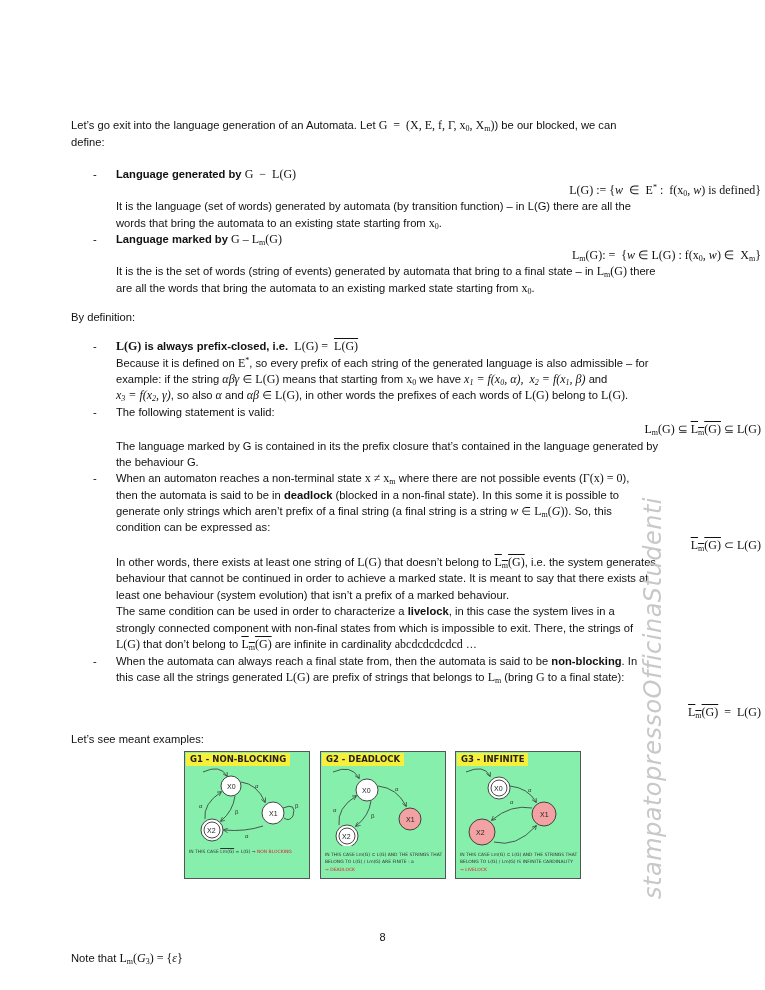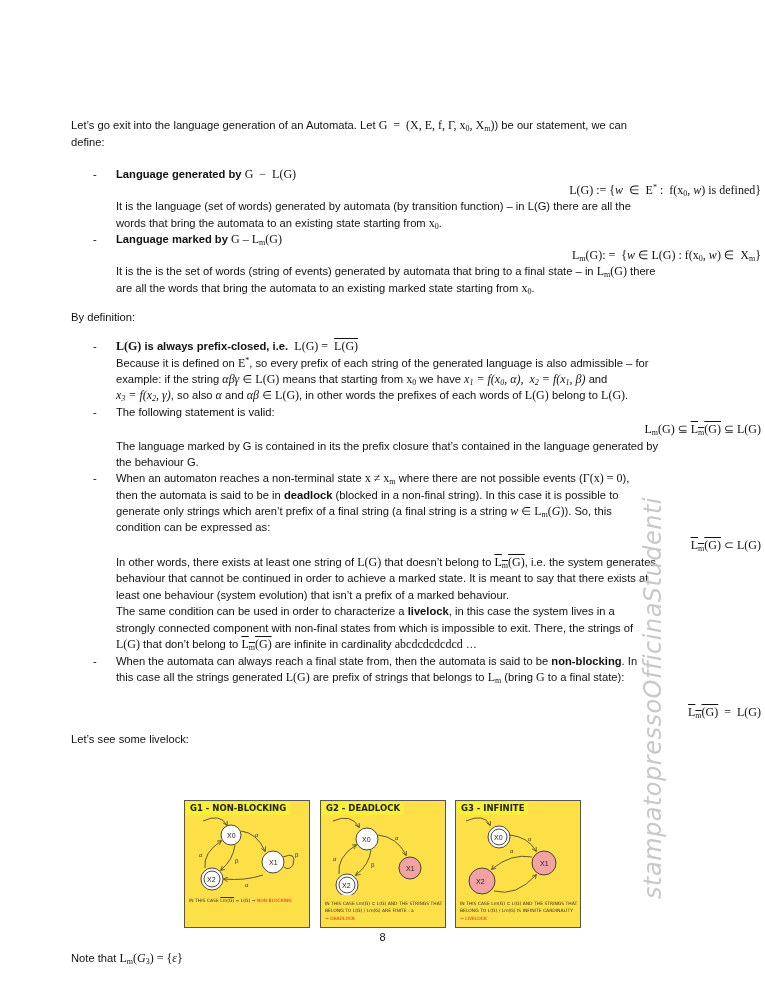--- a/index.html
+++ b/index.html
@@ -11,33 +11,33 @@
   sub { font-size:8px; vertical-align:-2px; line-height:0; }
   sup { font-size:8px; vertical-align:4px; line-height:0; }
   .line { position:absolute; left:71px; white-space:nowrap; line-height:16px; }
   .ind { left:116px; }
   .bullet { position:absolute; left:93px; line-height:16px; }
   .center { position:absolute; left:0; width:761px; text-align:right; white-space:nowrap; line-height:16px; }
   b { font-weight:bold; }
   .watermark { position:absolute; left:638px; top:515px; width:30px; height:365px; }
   .watermark span { position:absolute; left:50%; top:50%; transform:translate(-50%,-50%) rotate(-90deg);
       white-space:nowrap; font-family:"DejaVu Sans", sans-serif; font-style:italic; font-size:24px; color:#c8c8c8; letter-spacing:0.5px; }
-  .panel { position:absolute; top:800px; width:124px; height:126px; border:1px solid #555; background:#fde047; }
+  .panel { position:absolute; top:751px; width:124px; height:126px; border:1px solid #555; background:#86efac; }
   .panel .title { position:absolute; left:1px; top:1px; padding:0 4px; background:#f7ef3a; font-family:"DejaVu Sans", sans-serif;
       font-size:8.5px; font-weight:bold; line-height:13px; color:#222; white-space:nowrap; }
   .panel svg { position:absolute; left:0; top:14px; }
   .panel .cap { position:absolute; left:4px; font-size:4.5px; line-height:6px; color:#333; white-space:nowrap; font-family:"DejaVu Sans", sans-serif; }
   .panel .cap.red { color:#d23; }
   .pageno { position:absolute; top:931px; left:0; width:765px; text-align:center; font-size:11px; }
 </style>
 </head>
 <body>
 
 <div class="line" style="top:117px">
-  <span>Let’s go exit into the language generation of an Automata. Let </span><span class="m">G &nbsp;= &nbsp;(X, E, f, Γ, x<sub>0</sub>, X<sub>m</sub>)</span><span>) be our statement, we can</span>
+  <span>Let’s go exit into the language generation of an Automata. Let </span><span class="m">G &nbsp;= &nbsp;(X, E, f, Γ, x<sub>0</sub>, X<sub>m</sub>)</span><span>) be our blocked, we can</span>
 </div>
 <div class="line" style="top:134px">define:</div>
 
 <div class="bullet" style="top:166px">-</div>
 <div class="line ind" style="top:166px">
   <b>Language generated by </b><span class="m">G &nbsp;− &nbsp;L(G)</span>
 </div>
 <div class="center" style="top:182px">
   <span class="m">L(G) := {<i>w</i> &nbsp;∈ &nbsp;E<sup>*</sup> : &nbsp;f(x<sub>0</sub>, <i>w</i>) is defined}</span>
 </div>
@@ -67,41 +67,41 @@
 <div class="bullet" style="top:404px">-</div>
 <div class="line ind" style="top:404px">The following statement is valid:</div>
 <div class="center" style="top:421px">
   <span class="m">L<sub>m</sub>(G) ⊆ <span class="ov">L<sub>m</sub>(G)</span> ⊆ L(G)</span>
 </div>
 <div class="line ind" style="top:438px">The language marked by G is contained in its the prefix closure that’s contained in the language generated by</div>
 <div class="line ind" style="top:454px">the behaviour G.</div>
 
 <div class="bullet" style="top:470px">-</div>
 <div class="line ind" style="top:470px">When an automaton reaches a non-terminal state <span class="m">x ≠ x<sub>m</sub></span> where there are not possible events (<span class="m">Γ(x) = 0</span>),</div>
-<div class="line ind" style="top:487px"><span>then the automata is said to be in </span><b>deadlock</b><span> (blocked in a non-final string). In this case it is possible to</span></div>
+<div class="line ind" style="top:487px"><span>then the automata is said to be in </span><b>deadlock</b><span> (blocked in a non-final state). In this some it is possible to</span></div>
 <div class="line ind" style="top:503px">generate only strings which aren’t prefix of a final string (a final string is a string <span class="mi">w</span> ∈ <span class="m">L<sub>m</sub>(<i>G</i>)</span>). So, this</div>
 <div class="line ind" style="top:519px">condition can be expressed as:</div>
 <div class="center" style="top:537px">
   <span class="m"><span class="ov">L<sub>m</sub>(G)</span> ⊂ L(G)</span>
 </div>
 <div class="line ind" style="top:554px">In other words, there exists at least one string of <span class="m">L(G)</span> that doesn’t belong to <span class="m ov">L<sub>m</sub>(G)</span>, i.e. the system generates</div>
 <div class="line ind" style="top:570px">behaviour that cannot be continued in order to achieve a marked state. It is meant to say that there exists at</div>
 <div class="line ind" style="top:587px">least one behaviour (system evolution) that isn’t a prefix of a marked behaviour.</div>
 <div class="line ind" style="top:603px"><span>The same condition can be used in order to characterize a </span><b>livelock</b><span>, in this case the system lives in a</span></div>
 <div class="line ind" style="top:620px">strongly connected component with non-final states from which is impossible to exit. There, the strings of</div>
 <div class="line ind" style="top:636px"><span class="m">L(G)</span> that don’t belong to <span class="m ov">L<sub>m</sub>(G)</span> are infinite in cardinality <span class="m">abcdcdcdcdcd</span> …</div>
 
 <div class="bullet" style="top:653px">-</div>
 <div class="line ind" style="top:653px"><span>When the automata can always reach a final state from, then the automata is said to be </span><b>non-blocking</b><span>. In</span></div>
 <div class="line ind" style="top:669px">this case all the strings generated <span class="m">L(G)</span> are prefix of strings that belongs to <span class="m">L<sub>m</sub></span> (bring <span class="m">G</span> to a final state):</div>
 <div class="center" style="top:704px">
   <span class="m"><span class="ov">L<sub>m</sub>(G)</span> &nbsp;= &nbsp;L(G)</span>
 </div>
 
-<div class="line" style="top:731px">Let’s see some livelock:</div>
+<div class="line" style="top:731px">Let’s see meant examples:</div>
 
 <div class="panel" style="left:184px">
   <div class="title">G1 - NON-BLOCKING</div>
   <svg width="124" height="80">
     <defs>
         <marker id="ar" markerWidth="6" markerHeight="6" refX="5" refY="3" orient="auto">
           <path d="M0,0 L6,3 L0,6" fill="none" stroke="#333" stroke-width="0.8"></path>
         </marker>
       </defs>
     <path d="M18,6 Q35,-2 42,10" fill="none" stroke="#333" stroke-width="0.8" marker-end="url(#ar)"></path>

